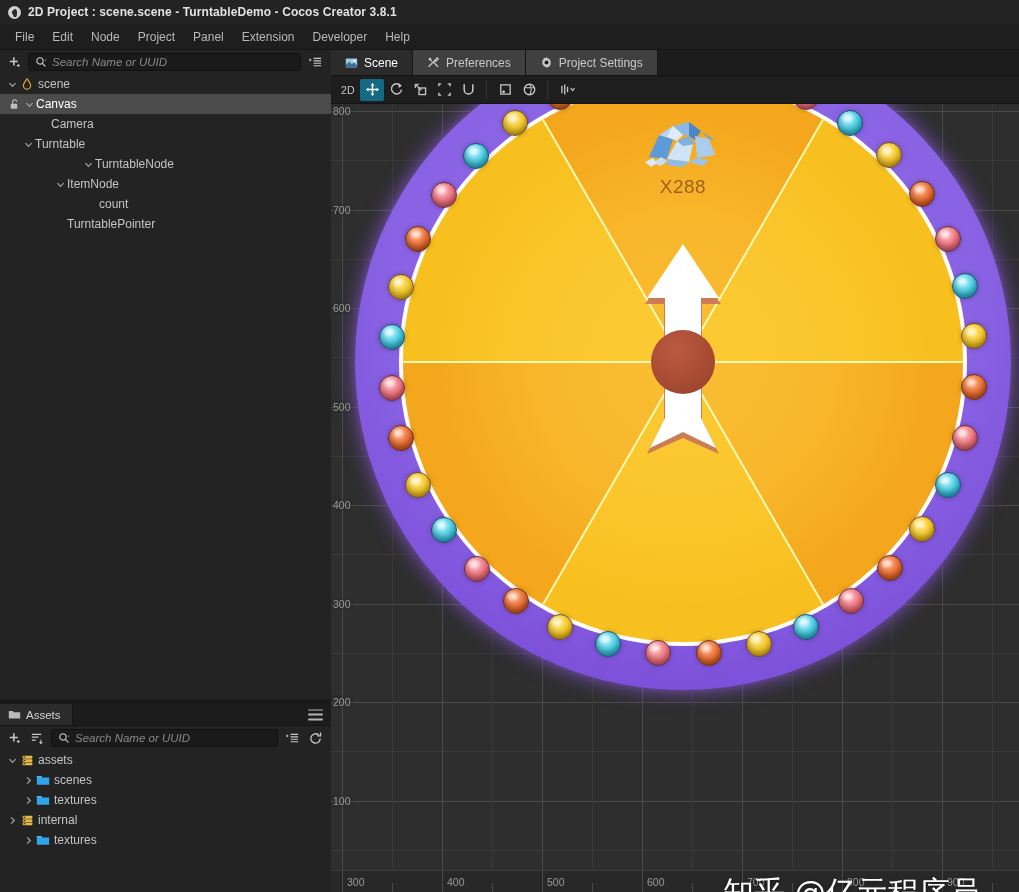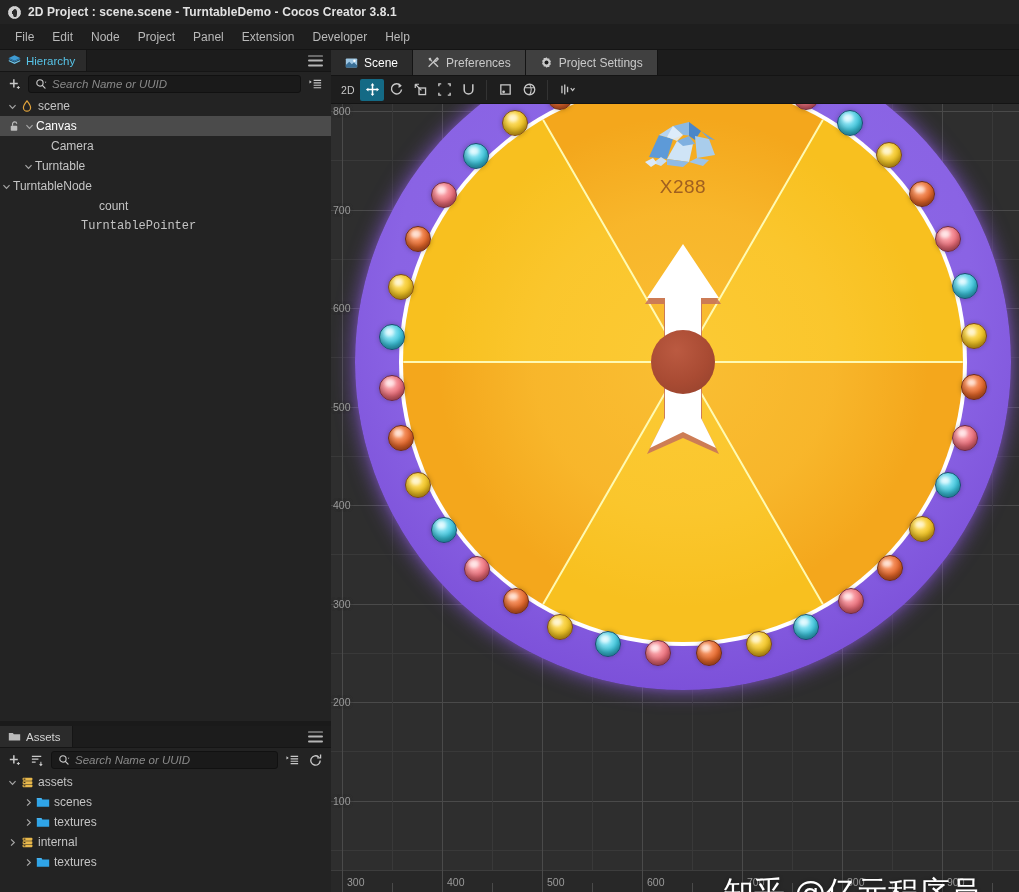--- a/index.html
+++ b/index.html
@@ -246,37 +246,20 @@
       <div class="menu-item">Node</div>
       <div class="menu-item">Project</div>
       <div class="menu-item">Panel</div>
       <div class="menu-item">Extension</div>
       <div class="menu-item">Developer</div>
       <div class="menu-item">Help</div>
     </div>
 
   <div class="left-col">
 
-    <div class="panel-tabs">
-      <div class="panel-tab">
-        <span class="panel-tab-icon">
-          <svg width="13" height="13" viewBox="0 0 16 16">
-            <path d="M8 1.6 15 5 8 8.4 1 5z" fill="#3f9cd4"></path>
-            <path d="M8 8.2 15 4.9 15 6.4 8 9.8 1 6.4 1 4.9z" fill="#2b7fb8"></path>
-            <path d="M8 10.6 15 7.3 15 8.8 8 12.2 1 8.8 1 7.3z" fill="#6cc3e8"></path>
-          </svg>
-        </span>
-        <span>Hierarchy</span>
-      </div>
-      <div class="hamburger">
-          <i></i>
-          <i></i>
-          <i></i>
-        </div>
-    </div>
 
     <div class="search-row">
       <div class="tool-ico">
         <svg width="15" height="15" viewBox="0 0 16 16">
           <path d="M6.5 2.5v3.5H3v1.6h3.5v3.5h1.6V7.6h3.4V6H8.1V2.5z" fill="#c9c9c9"></path>
           <path d="M10.5 11.2h3.2M12.1 9.7v3.1" stroke="#c9c9c9" stroke-width="1.1"></path>
         </svg>
       </div>
       <div class="search-box">
         <span>
@@ -329,33 +312,41 @@
           <span class="tree-label">Camera</span>
         </div>
         <div class="tree-row" style="padding-left: 22px;">
           <span class="twisty">
             <svg width="9" height="9" viewBox="0 0 10 10">
               <path d="M1.6 3.4 5 7 8.4 3.4" fill="none" stroke="#a6a6a6" stroke-width="1.3"></path>
             </svg>
           </span>
           <span class="tree-label">Turntable</span>
         </div>
-        <div class="tree-row" style="">
+        <div class="tree-row" style="padding-left: 38px; margin-left: 44px;">
           <span class="twisty">
             <svg width="9" height="9" viewBox="0 0 10 10">
               <path d="M1.6 3.4 5 7 8.4 3.4" fill="none" stroke="#a6a6a6" stroke-width="1.3"></path>
             </svg>
           </span>
           <span class="tree-label">TurntableNode</span>
+        </div>
+        <div class="tree-row" style="padding-left: 54px;">
+          <span class="twisty">
+            <svg width="9" height="9" viewBox="0 0 10 10">
+              <path d="M1.6 3.4 5 7 8.4 3.4" fill="none" stroke="#a6a6a6" stroke-width="1.3"></path>
+            </svg>
+          </span>
+          <span class="tree-label">ItemNode</span>
         </div>
         <div class="tree-row" style="padding-left: 86px;">
           <span class="tw-spacer"></span>
           <span class="tree-label">count</span>
         </div>
-        <div class="tree-row" style="padding-left: 68px; font-family: Liberation Mono, monospace;">
+        <div class="tree-row" style="padding-left: 54px;">
           <span class="tw-spacer"></span>
           <span class="tree-label">TurntablePointer</span>
         </div>
       </div>
 
     <div class="v-split"></div>
 
     <div class="panel-tabs">
       <div class="panel-tab assets-tab">
         <span class="panel-tab-icon">

